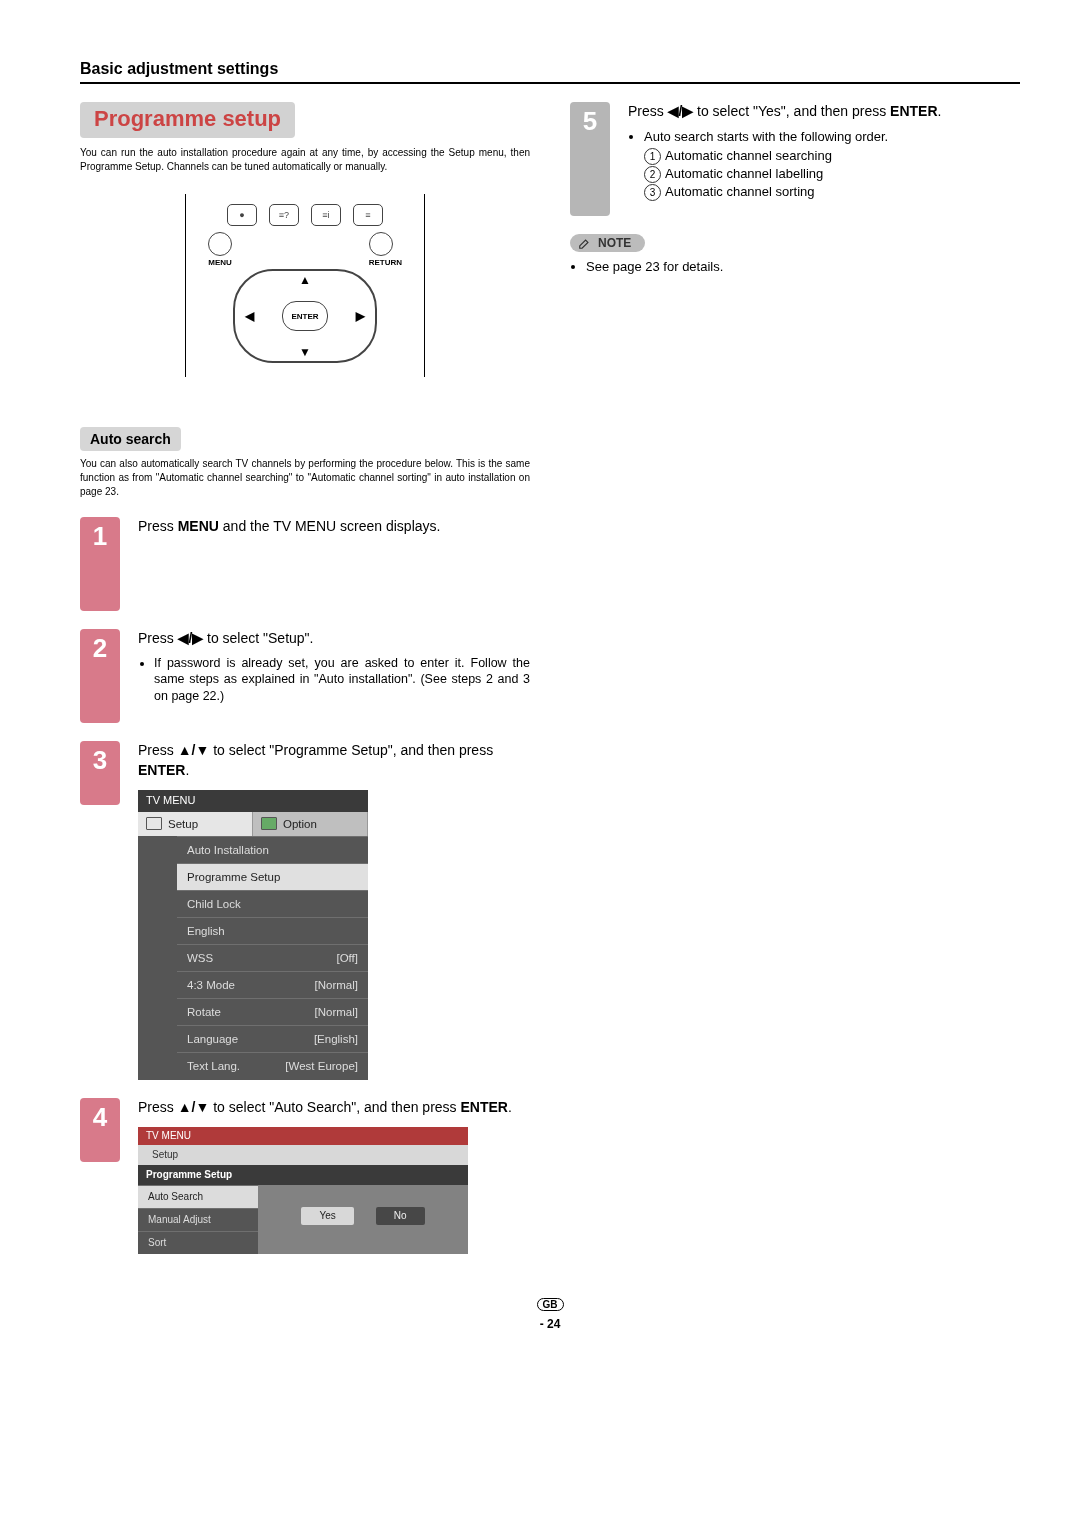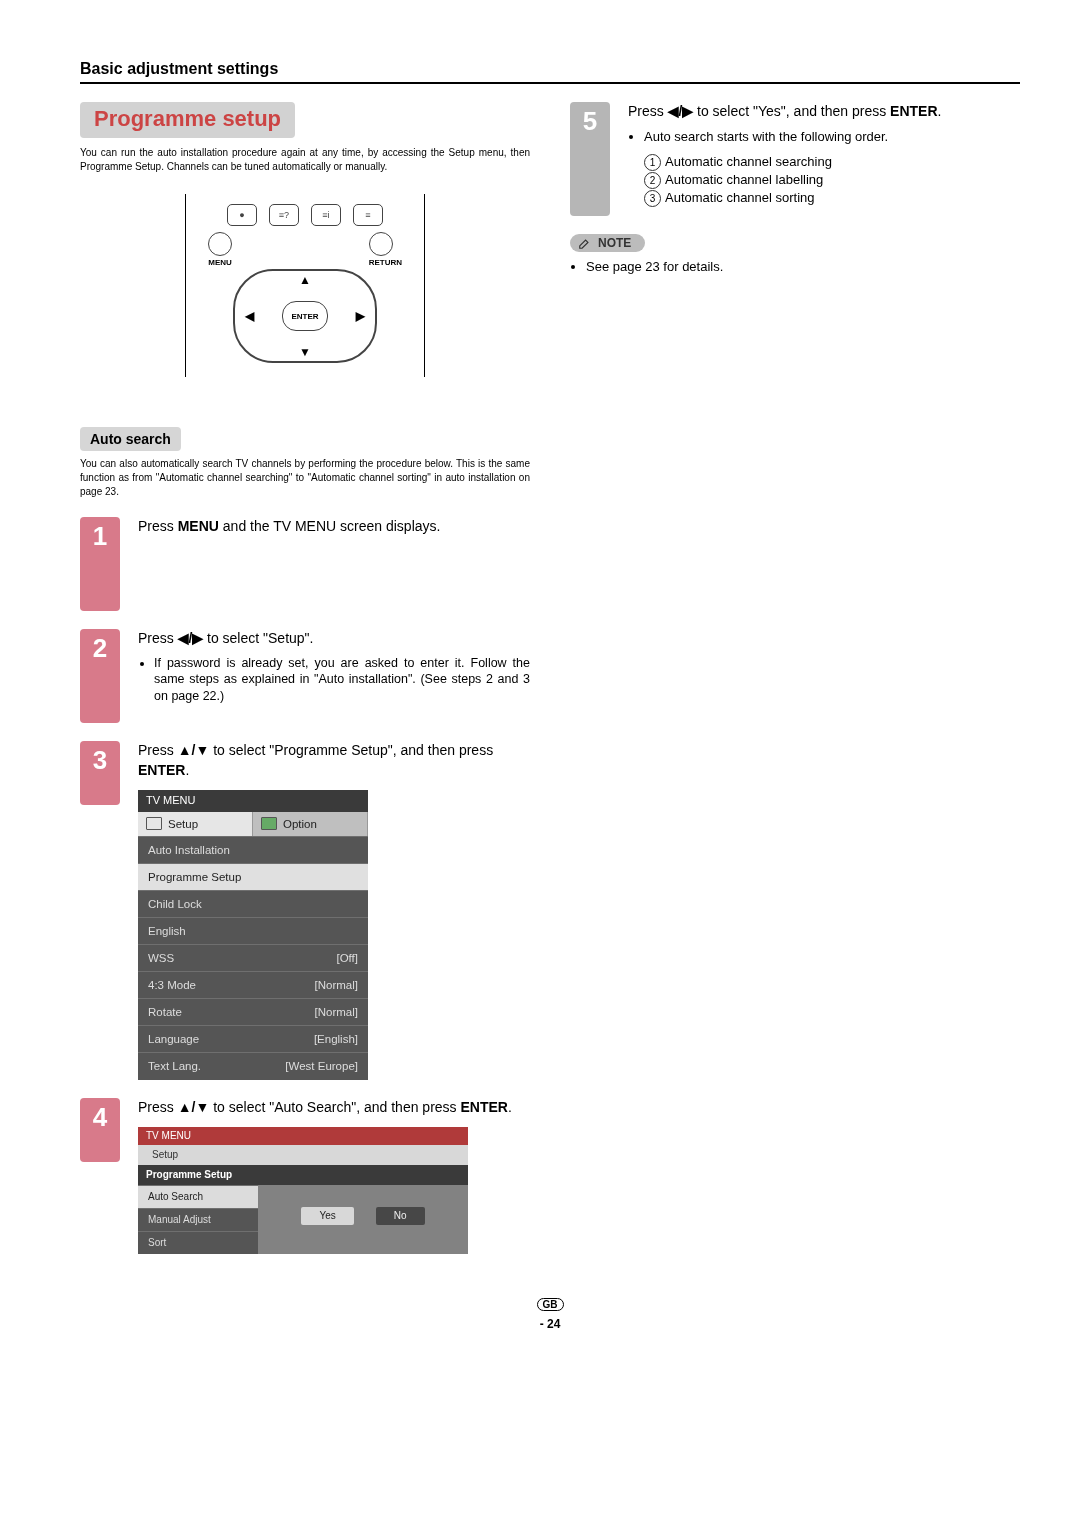--- a/index.html
+++ b/index.html
@@ -141,20 +141,21 @@
     display:flex;align-items:center;gap:6px;
   }
   .tv-menu .tab.active{background:#e6e6e6;}
   .tv-menu .mini-icon{width:14px;height:11px;border:1.2px solid #555;border-radius:1px;display:inline-block;}
   .tv-menu .items{
     background:#555;
   }
   .tv-menu .item{
     display:flex;justify-content:space-between;padding:5px 10px;border-top:1px solid #6f6f6f;
     color:#ddd;
+    margin-left:39px;
   }
   .tv-menu .item.sel{background:#e0e0e0;color:#222;}
   .tv-menu2 {
     margin-top:10px;width:330px;font-size:10px;color:#ddd;
   }
   .tv-menu2 .hdr{background:#b03a3a;color:#fff;padding:2px 8px;font-size:10px;}
   .tv-menu2 .tabs{background:#d8d8d8;padding:3px 8px;color:#333;display:flex;align-items:center;gap:6px;}
   .tv-menu2 .crumb{background:#3a3a3a;padding:3px 8px;font-weight:bold;color:#fff;}
   .tv-menu2 .body{display:flex;background:#555;}
   .tv-menu2 .side{width:120px;}
@@ -336,21 +337,21 @@
     </div>
 
     <div class="right-col">
       <div class="step-row" style="margin-top:0">
         <div class="step-num-box" style="height:110px;background:#b6b6b6;">5</div>
         <div class="step-body">
           <span>Press </span><span class="arrow-glyph">◀/▶</span><span> to select "Yes", and then press </span><span class="bold">ENTER</span><span>.</span>
           <ul class="plain">
             <li>
               <span>Auto search starts with the following order.</span>
-              <div style="margin-top:8px">
+              <div style="margin-top:2px">
                 <div><span class="circ-num">1</span><span>Automatic channel searching</span></div>
                 <div><span class="circ-num">2</span><span>Automatic channel labelling</span></div>
                 <div><span class="circ-num">3</span><span>Automatic channel sorting</span></div>
               </div>
             </li>
           </ul>
         </div>
       </div>
 
       <div class="note-pill">

